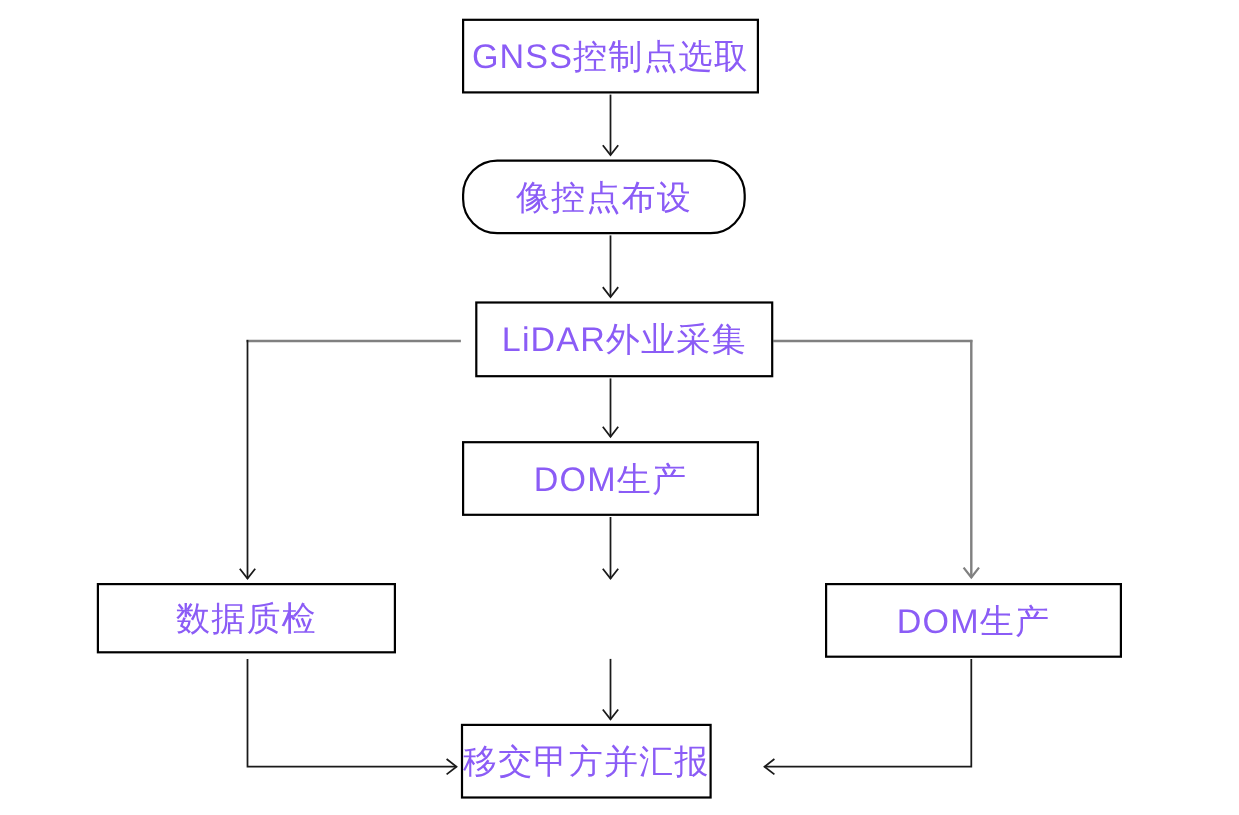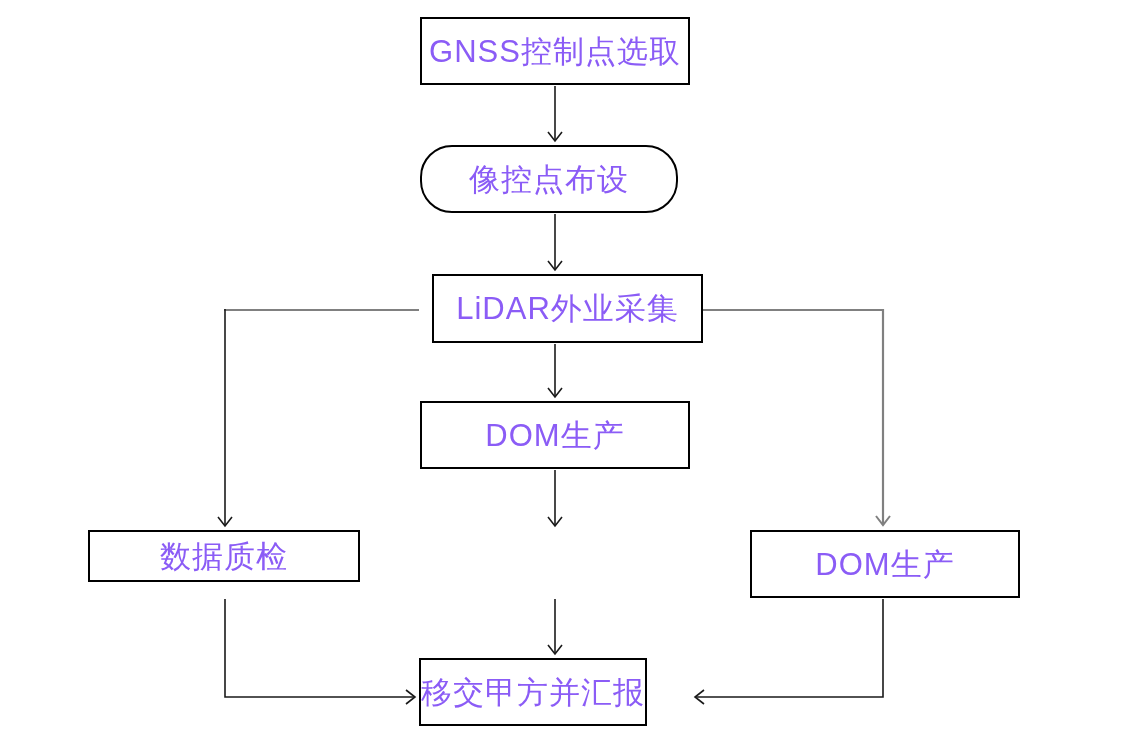--- a/index.html
+++ b/index.html
@@ -81,21 +81,21 @@
   </div>
 
   <div class="node" style="left:419px; top:274px; width:271px; height:69px;margin-left:13px;">
     <span>LiDAR外业采集</span>
   </div>
 
   <div class="node" style="left:420px; top:401px; width:270px; height:68px;">
     <span>DOM生产</span>
   </div>
 
-  <div class="node" style="left:88px;  top:530px; width:272px; height:52px;">
+  <div class="node" style="left:88px;  top:530px; width:272px; height:64px;">
     <span>数据质检</span>
   </div>
 
 
   <div class="node" style="left:750px; top:530px; width:270px; height:68px;">
     <span>DOM生产</span>
   </div>
 
   <div class="node" style="left:419px; top:658px; width:228px; height:68px;">
     <span>移交甲方并汇报</span>

